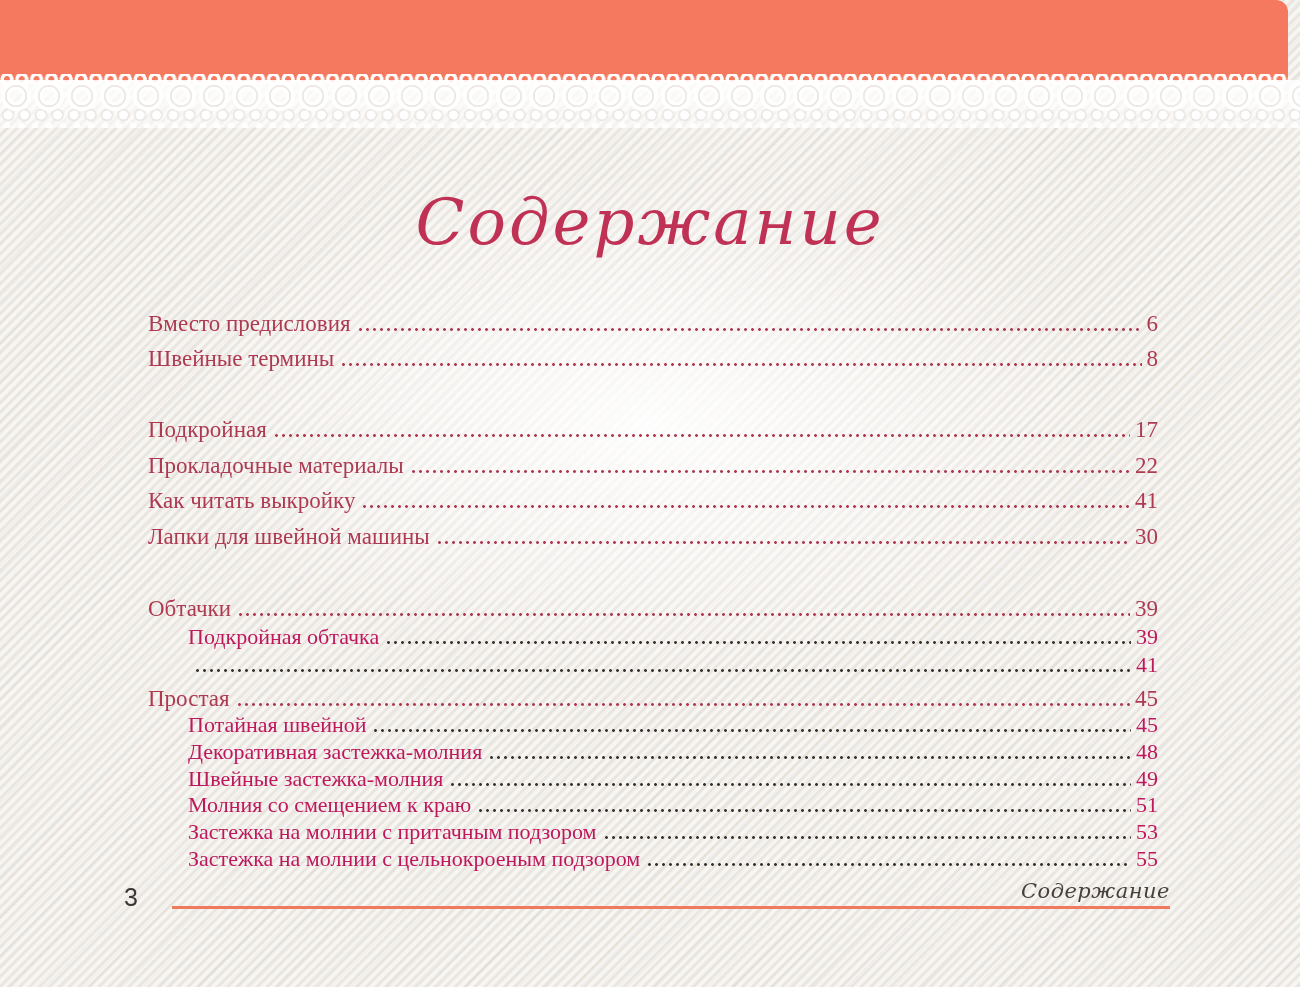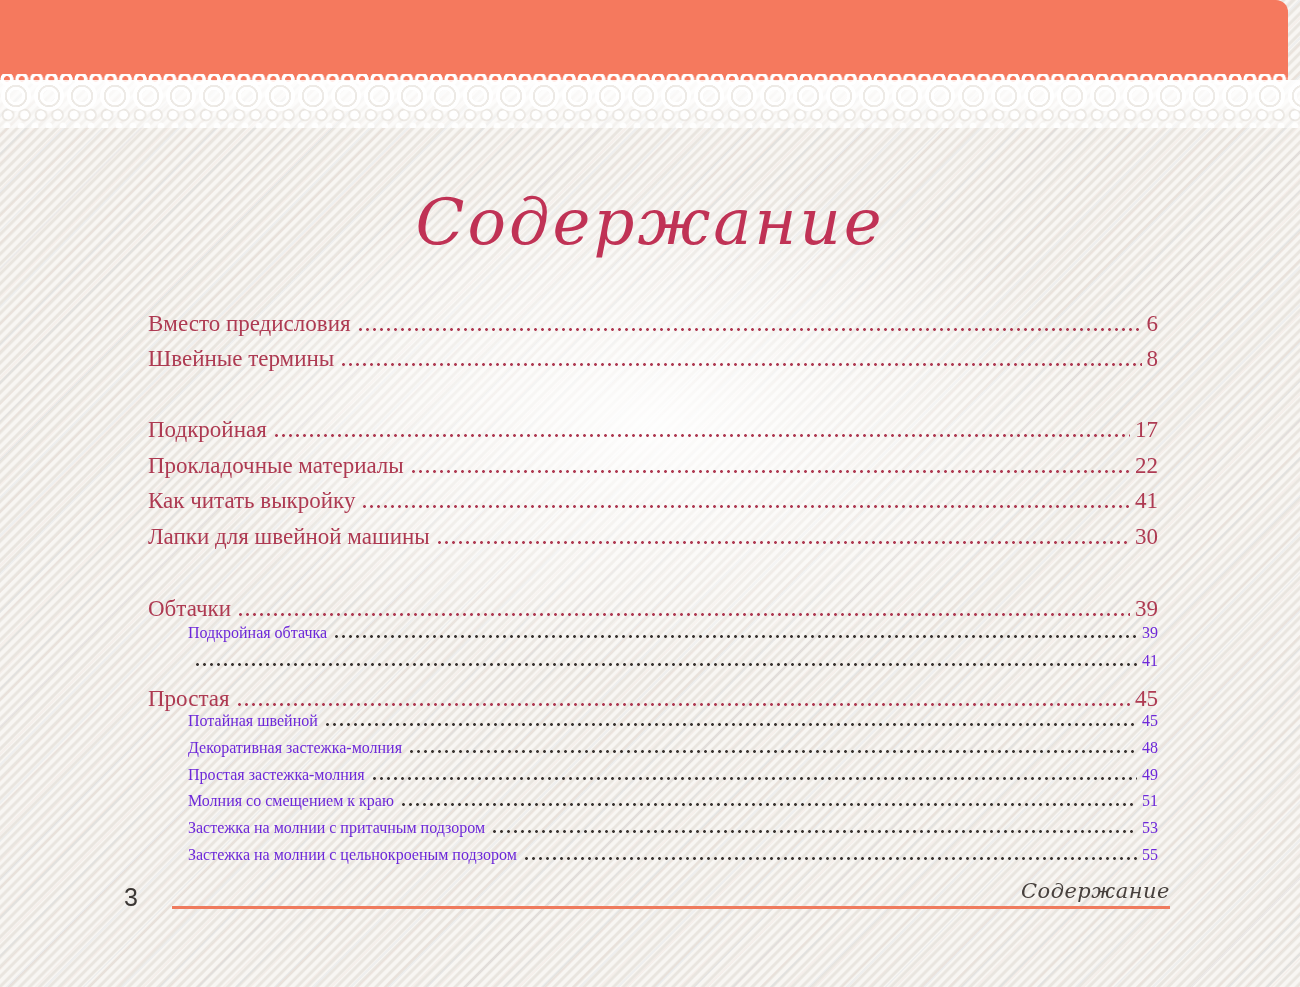--- a/index.html
+++ b/index.html
@@ -40,21 +40,21 @@
   .title{
     position:absolute;left:0;top:176px;width:1300px;margin:0;
     text-align:center;font-family:"DejaVu Serif", serif;font-style:italic;font-weight:normal;
     font-size:64px;line-height:92px;color:#c03255;letter-spacing:3px;
   }
   
   .toc{position:absolute;left:0;top:16px;width:1240px;height:987px;}
   .row{position:absolute;display:flex;align-items:baseline;left:148px;width:1010px;white-space:nowrap;}
   .row.sub{left:188px;width:970px;}
   .row.main{color:#ae3a52;font-size:23px;}
-  .row.sub{color:#6d28d9;font-size:16px;}
+  .row.sub{color:#be185d;font-size:22px;}
   .lbl{flex:0 0 auto;}
   .num{flex:0 0 auto;}
   .leader{
     flex:1 1 auto;min-width:12px;height:3px;align-self:baseline;
     margin:0 5px 0 8px;
     background-repeat:repeat-x;background-size:7px 3px;background-position:left bottom;
   }
   .row.main .leader{background-image:radial-gradient(circle at 1.5px 1.5px, #ae3a52 1.15px, rgba(174,58,82,0) 1.65px);}
   .row.sub  .leader{background-image:radial-gradient(circle at 1.5px 1.5px, #3a3431 1.15px, rgba(58,52,49,0) 1.65px);}
   
@@ -137,21 +137,21 @@
     <span class="lbl">Потайная швейной</span>
       <span class="leader"></span>
       <span class="num">45</span>
   </div>
   <div class="row sub" style="top:723px">
     <span class="lbl">Декоративная застежка-молния</span>
       <span class="leader"></span>
       <span class="num">48</span>
   </div>
   <div class="row sub" style="top:750px">
-    <span class="lbl">Простая застежка-молния</span>
+    <span class="lbl">Швейные застежка-молния</span>
       <span class="leader"></span>
       <span class="num">49</span>
   </div>
   <div class="row sub" style="top:776px">
     <span class="lbl">Молния со смещением к краю</span>
       <span class="leader"></span>
       <span class="num">51</span>
   </div>
   <div class="row sub" style="top:803px">
     <span class="lbl">Застежка на молнии с притачным подзором</span>

